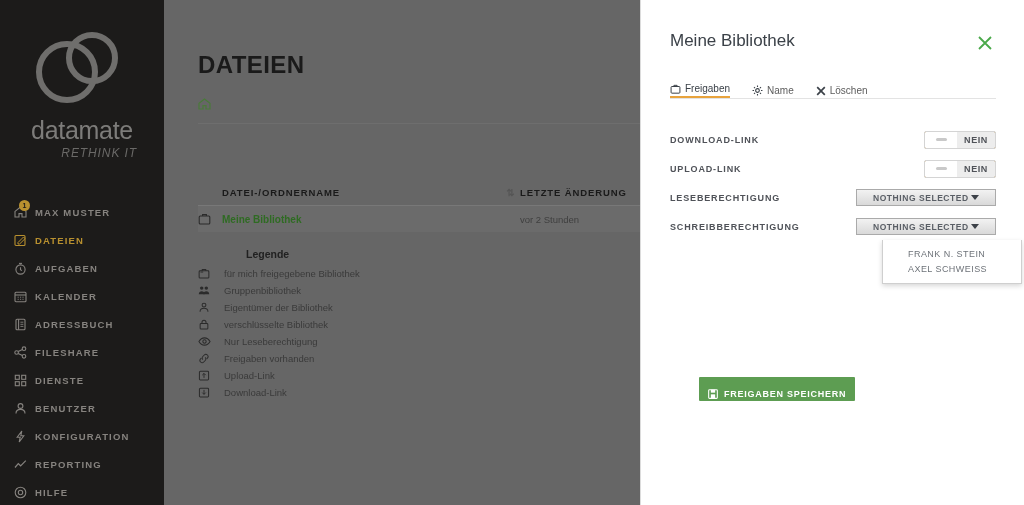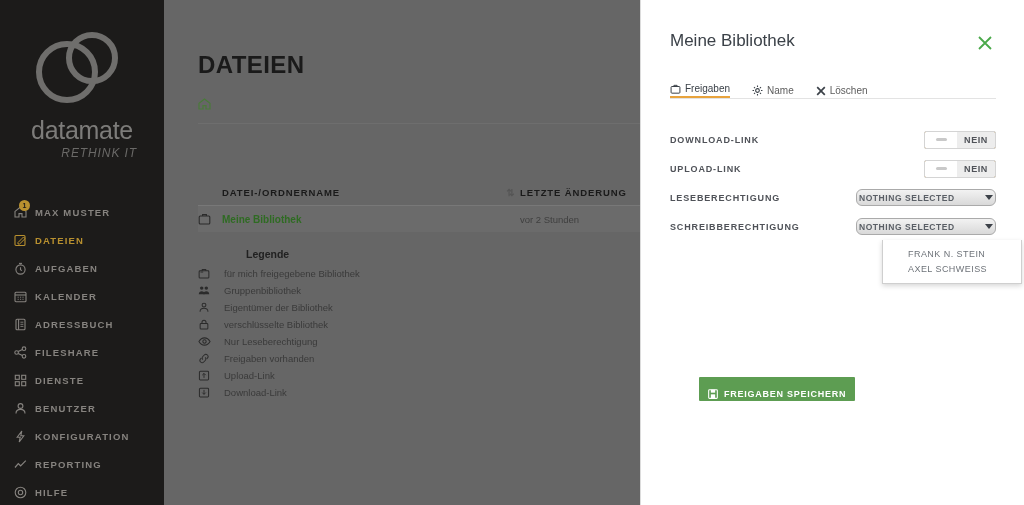--- a/index.html
+++ b/index.html
@@ -139,23 +139,23 @@
   .toggle-knob i {
     display: block; width: 11px; height: 3px; background: #c9c9c9;
     border-radius: 2px;
   }
   .toggle-state {
     flex: 0 0 38px; background: #ededed; color: #4f5258;
     font-size: 9px; font-weight: 700; letter-spacing: 0.6px;
     display: flex; align-items: center; justify-content: center;
   }
   .select {
-    width: 140px; height: 17px; border: 1px solid #aaaaaa; border-radius: 6px;
+    width: 140px; height: 17px; border: 1px solid #aaaaaa; border-radius: 0;
     background: linear-gradient(#f2f2f2, #d9d9d9);
-    display: flex; align-items: center; padding: 0 2px;
+    display: flex; align-items: center; padding: 0 16px;
     cursor: pointer; position: relative; margin-left: 23px;
   }
   .select-text {
     flex: 1 1 auto; font-size: 8.5px; font-weight: 700; letter-spacing: 0.55px;
     color: #5a5f66; text-transform: uppercase;
   }
   .caret {
     width: 0; height: 0; border-left: 4px solid transparent;
     border-right: 4px solid transparent; border-top: 5px solid #3c4148;
   }

